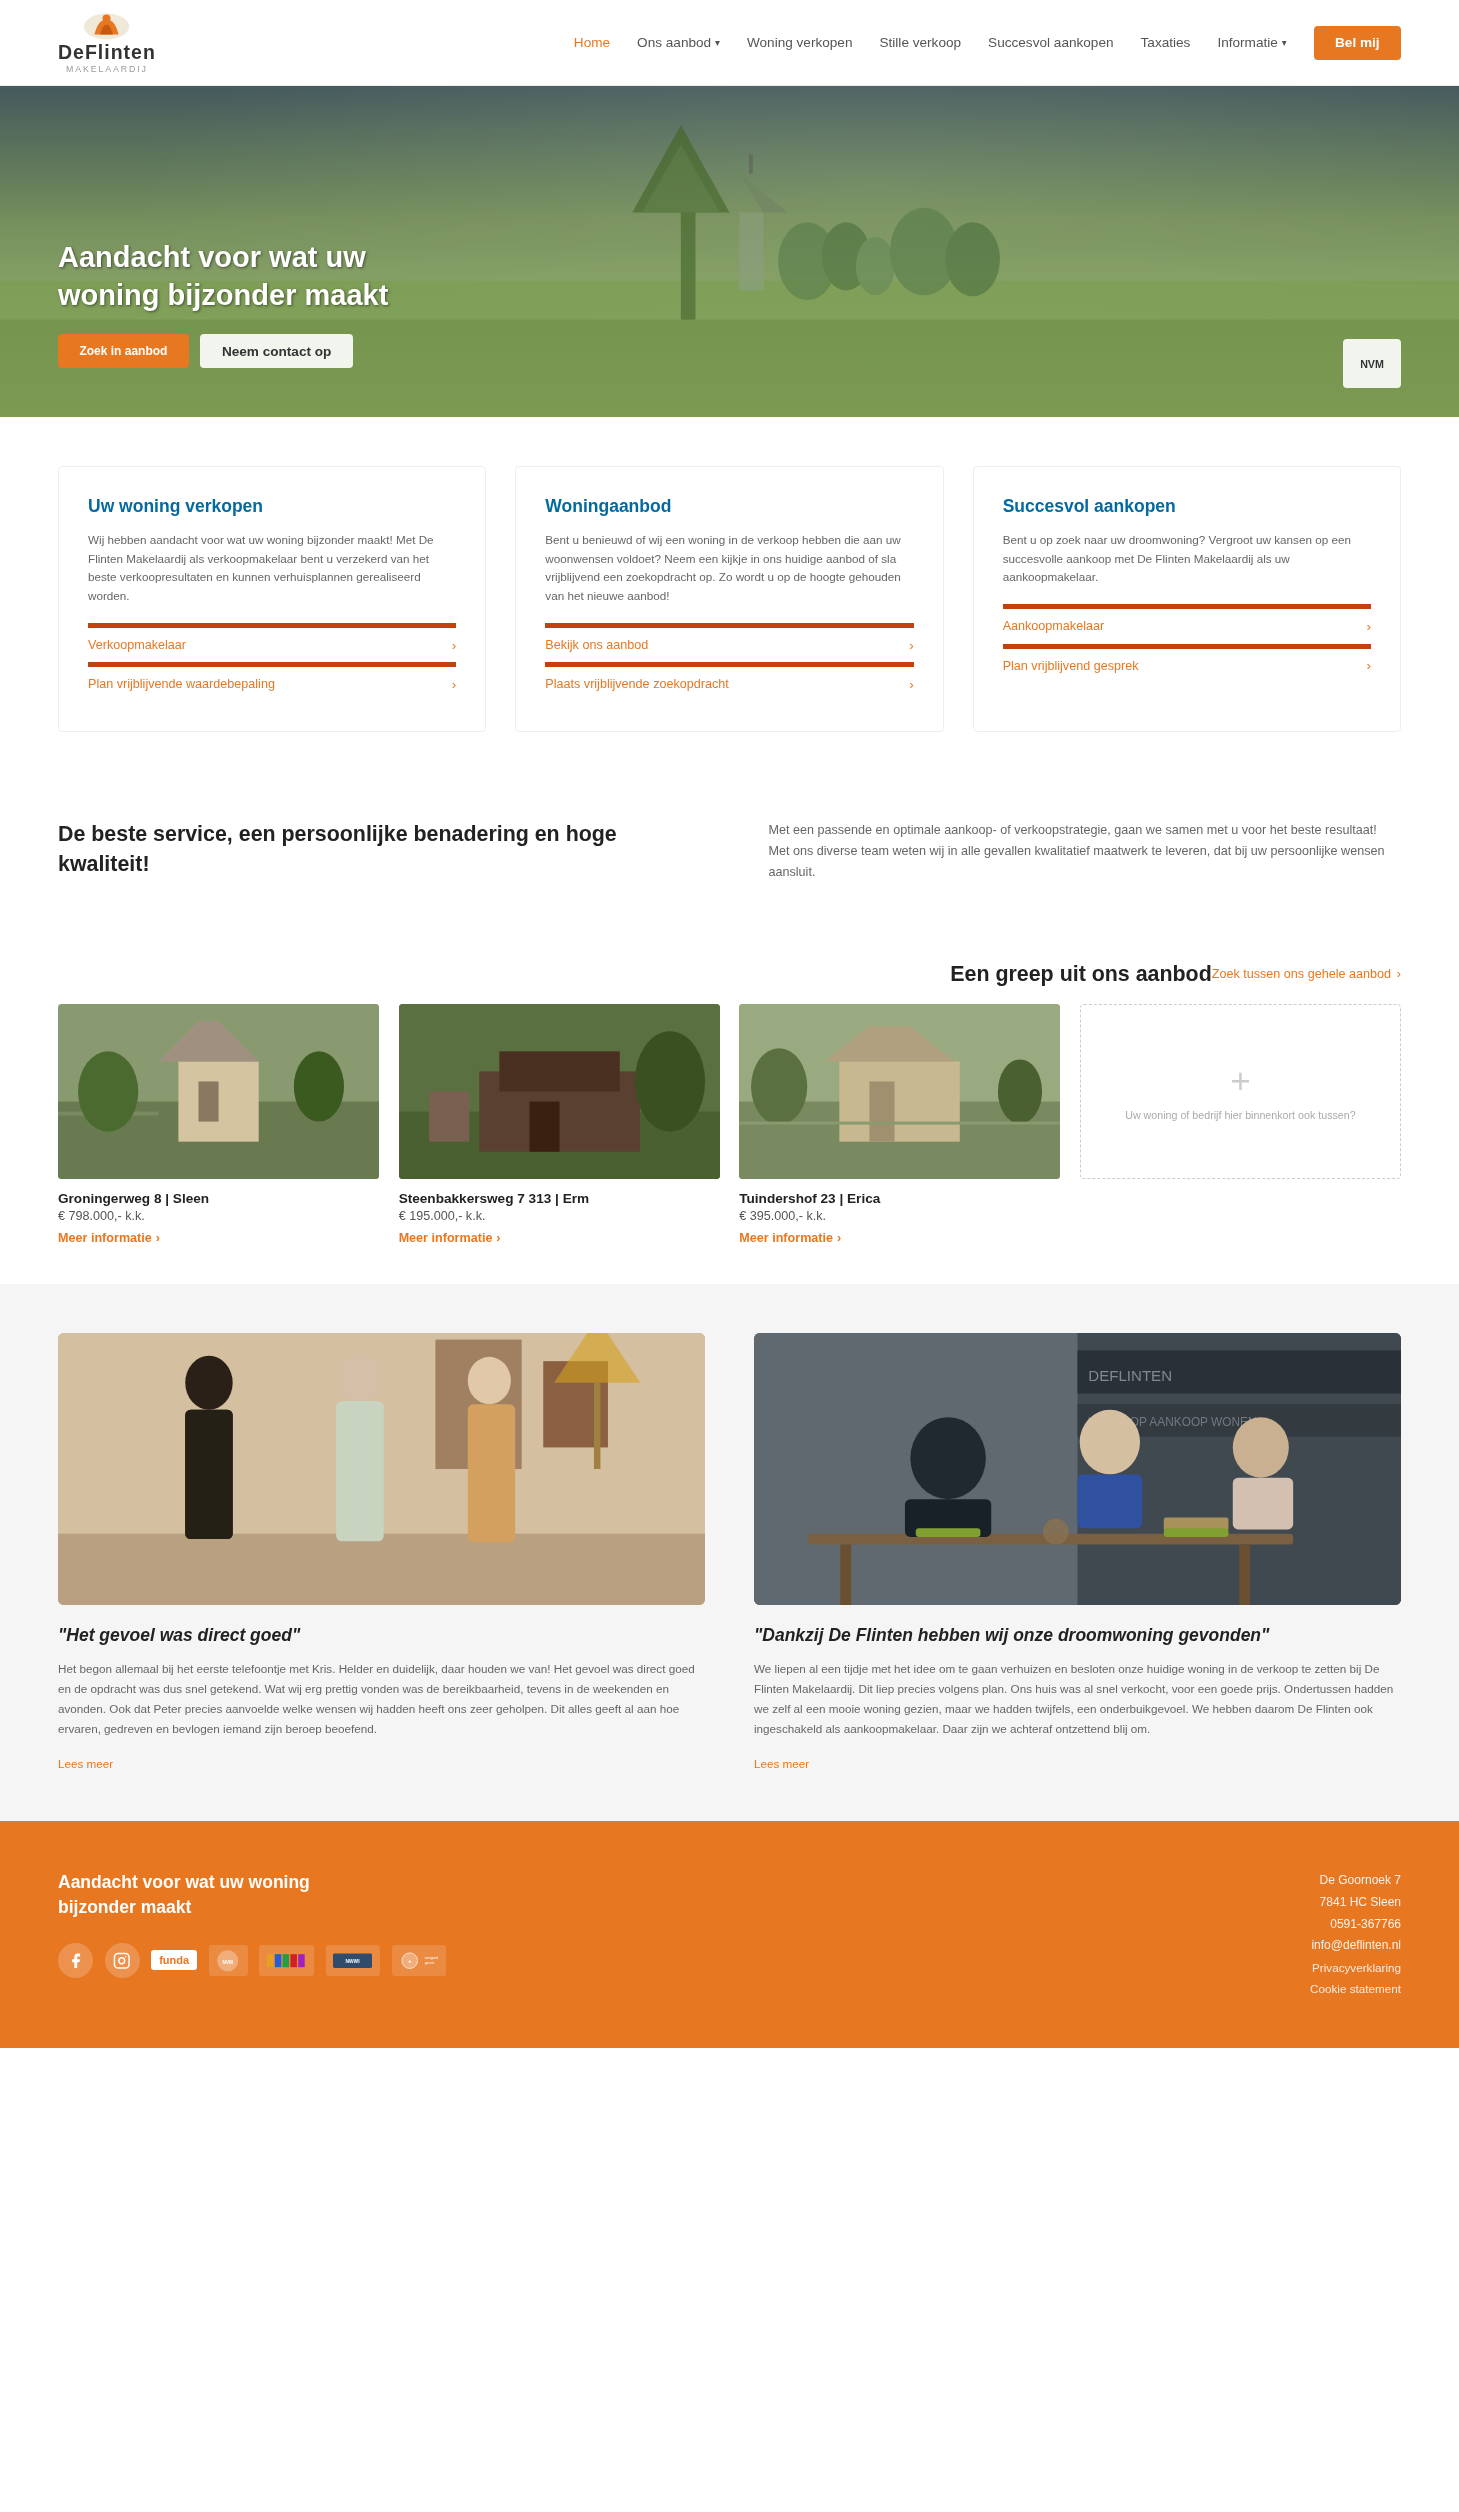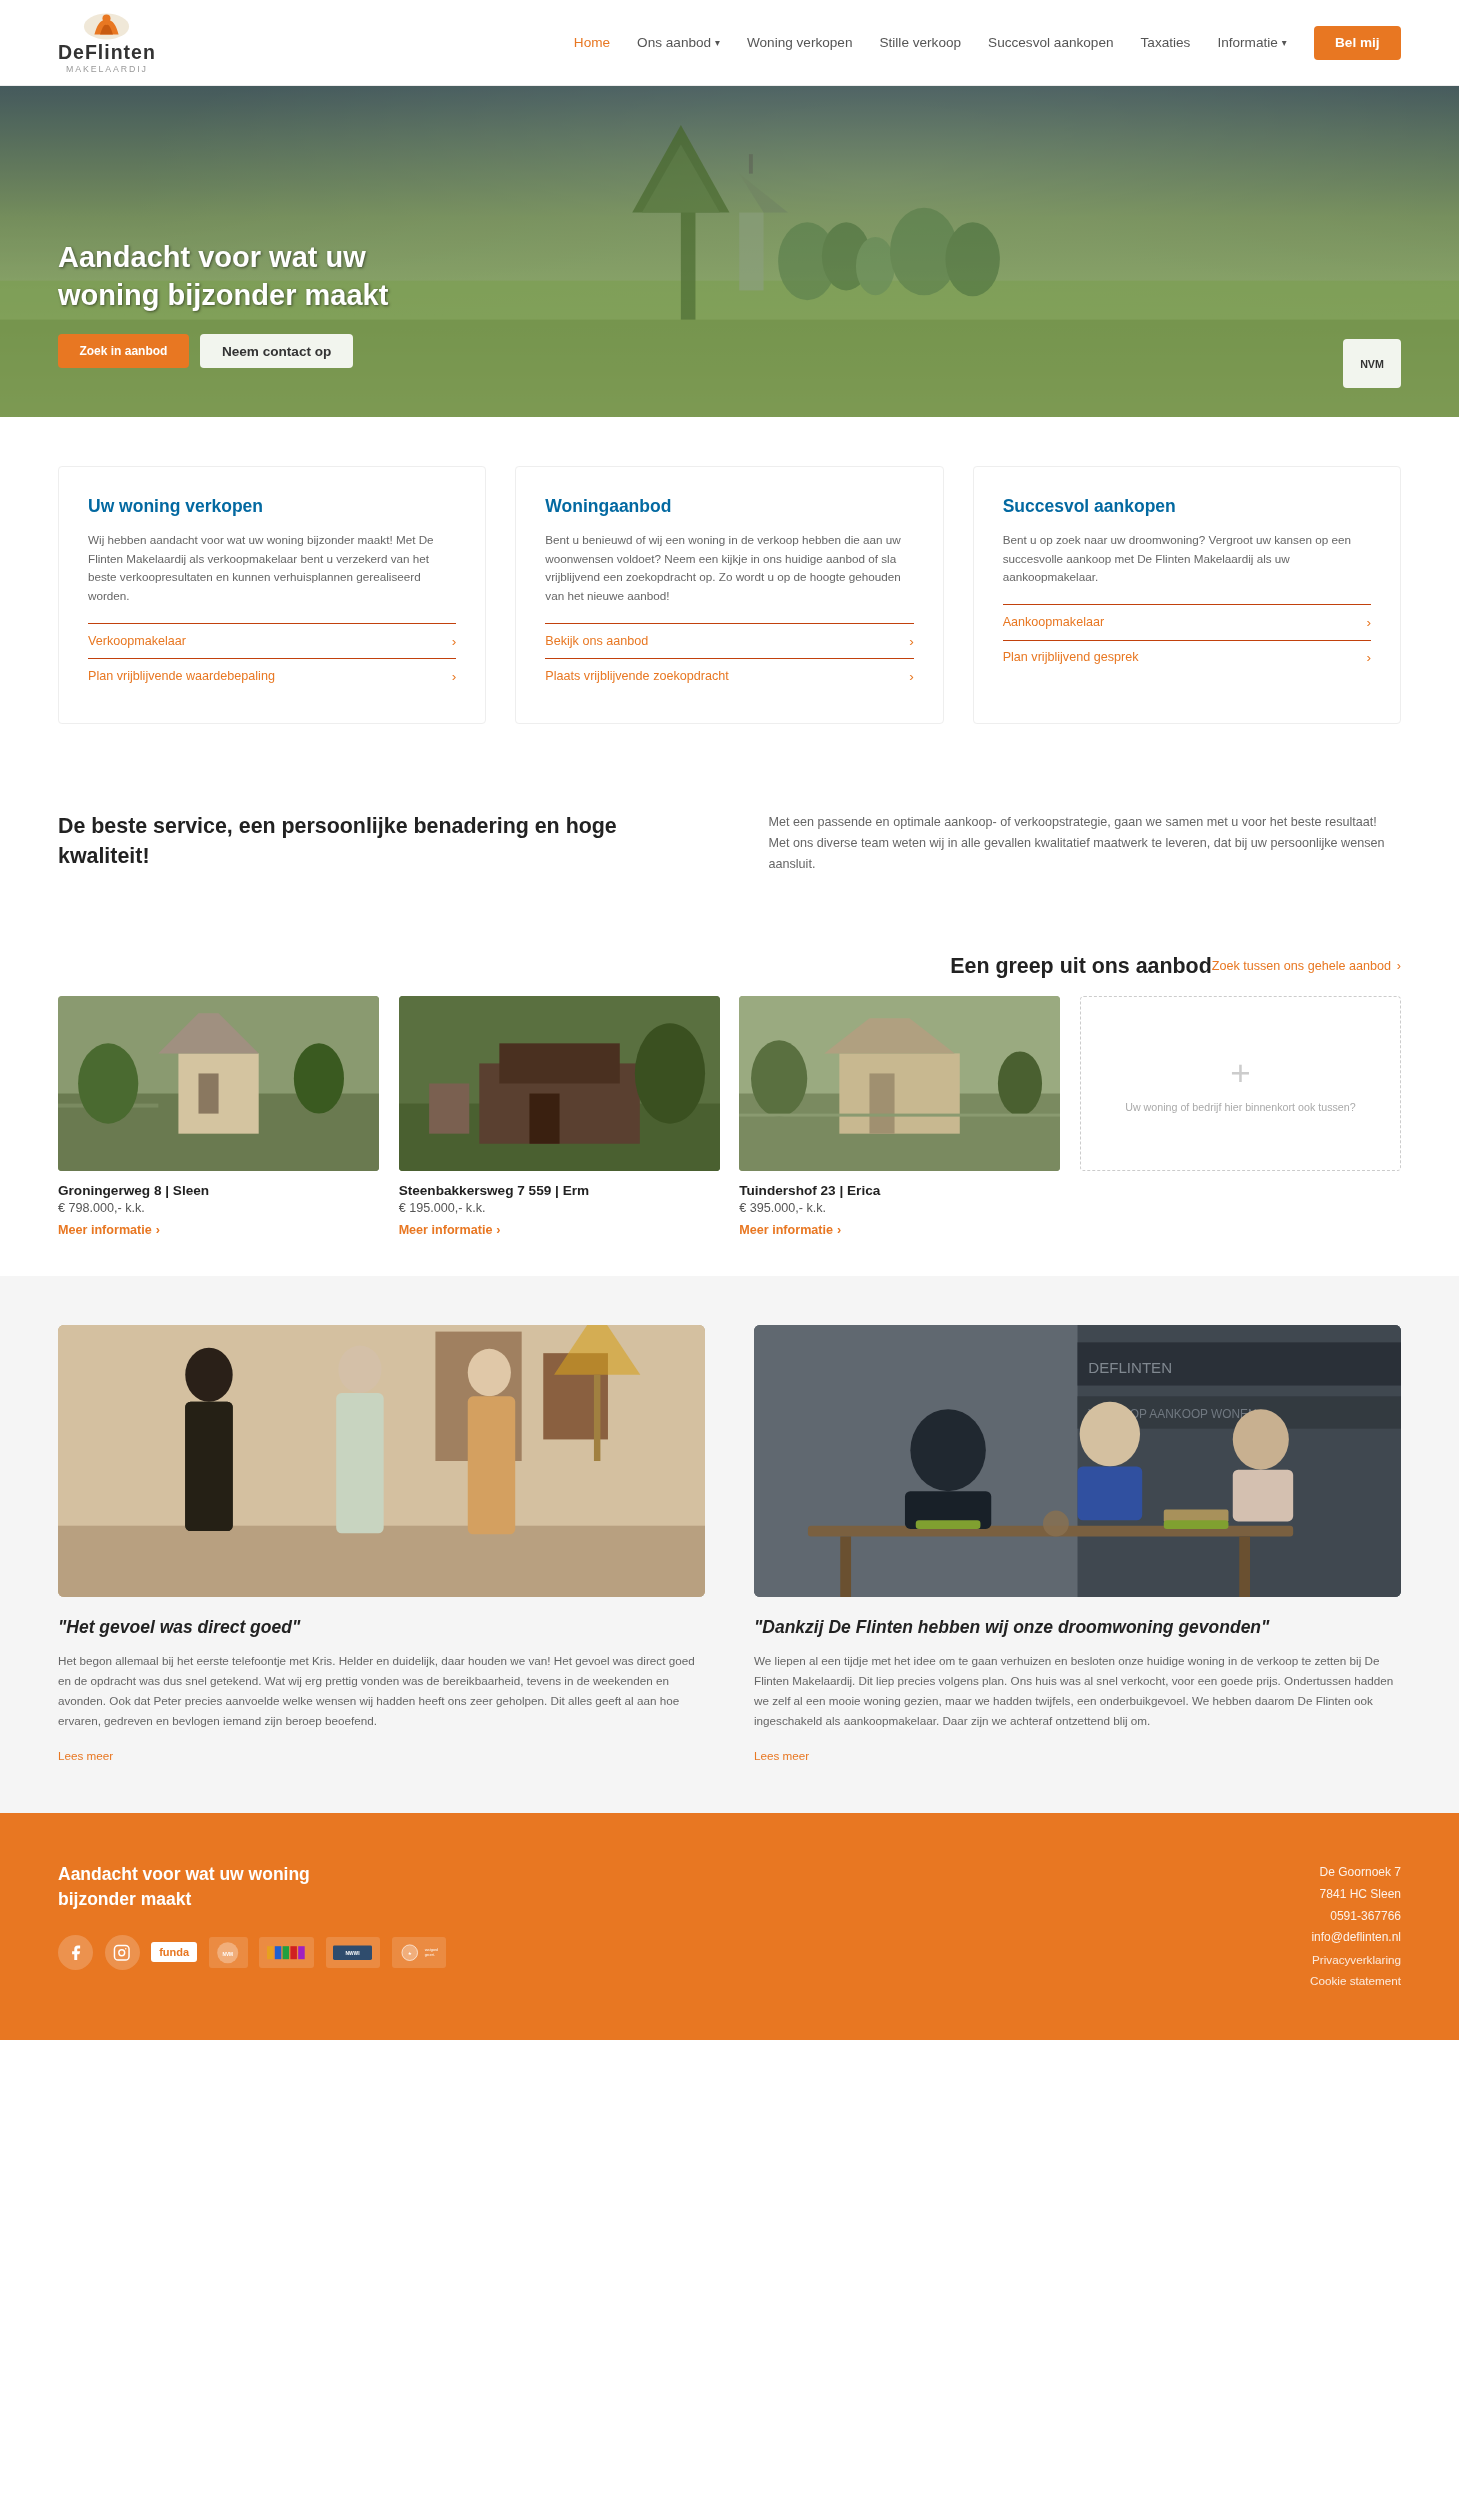--- a/index.html
+++ b/index.html
@@ -163,27 +163,27 @@
       color: #0369a1;
     }
     .service-card p {
       font-size: 11.7px;
       color: #666;
       line-height: 1.6;
       margin-bottom: 17px;
     }
     .service-link {
       display: flex;
-      align-items: flex-start;
+      align-items: center;
       justify-content: space-between;
       color: #e87722;
       font-size: 12.6px;
       text-decoration: none;
       padding: 9.7px 0;
-      border-top: 1px solid #c2410c;
+      border-top: 5px solid #c2410c;
       cursor: pointer;
     }
     .service-link .arrow {
       color: #e87722;
       font-size: 13.6px;
     }
 
     
     .about {
       padding: 39px 58px;
@@ -572,21 +572,21 @@
         <svg width="100%" height="100%" viewBox="0 0 320 180" preserveAspectRatio="xMidYMid slice">
           <rect width="320" height="180" fill="#5a7040"></rect>
           <rect x="0" y="110" width="320" height="70" fill="#4a6030"></rect>
           <rect x="80" y="70" width="160" height="80" fill="#5a4030"></rect>
           <rect x="100" y="50" width="120" height="40" fill="#4a3020"></rect>
           <rect x="130" y="100" width="30" height="50" fill="#3a2010"></rect>
           <rect x="30" y="90" width="40" height="50" fill="#7a6050"></rect>
           <ellipse cx="270" cy="80" rx="35" ry="50" fill="#3a5020"></ellipse>
         </svg>
       </div>
-      <h4>Steenbakkersweg 7 559 | Erm</h4>
+      <h4>Steenbakkersweg 7 313 | Erm</h4>
       <p class="listing-price">€ 195.000,- k.k.</p>
       <span class="listing-more">
         <span>Meer informatie</span>
         <span>›</span>
       </span>
     </div>
 
     <div class="listing-card">
       <div class="listing-img listing-img-3">
         <svg width="100%" height="100%" viewBox="0 0 320 180" preserveAspectRatio="xMidYMid slice">

